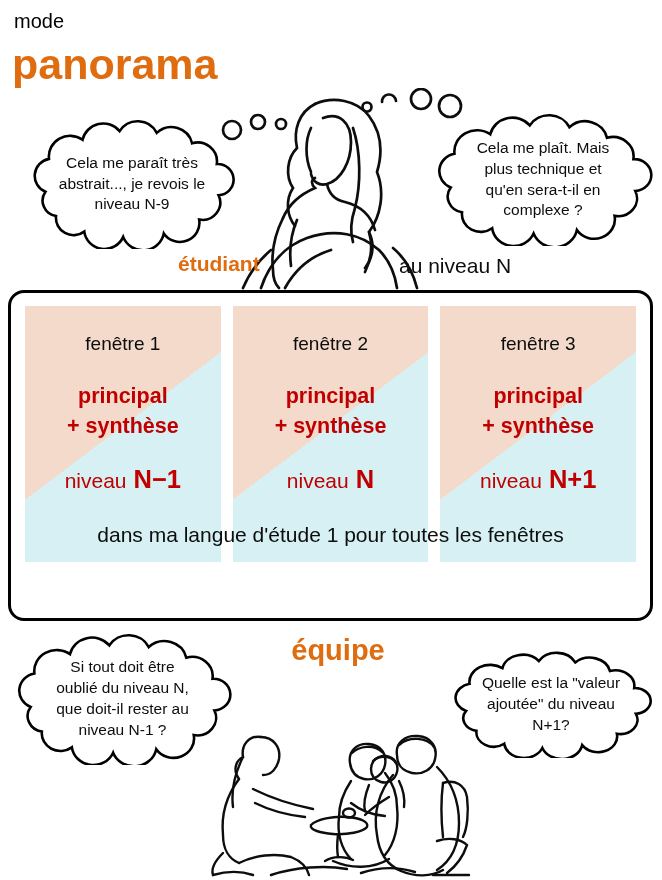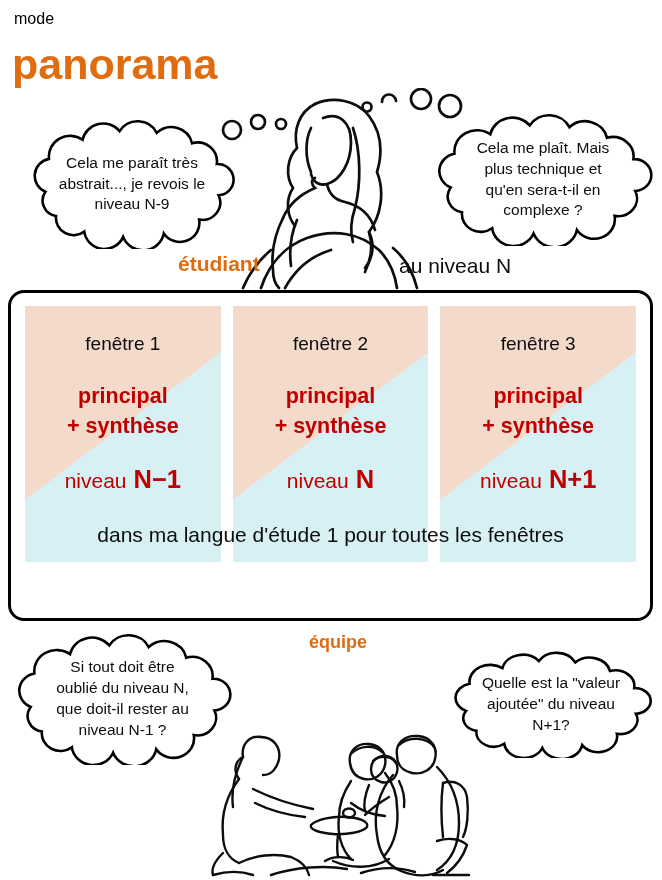--- a/index.html
+++ b/index.html
@@ -1,26 +1,26 @@
 <!DOCTYPE html>
 <html><head>
 <meta charset="utf-8">
 <style>
   html,body{margin:0;padding:0;background:#fff;}
   .page{
     position:relative;width:662px;height:880px;background:#ffffff;overflow:hidden;
     font-family:"Liberation Sans","DejaVu Sans",sans-serif;color:#111;
   }
   
-  .kicker{position:absolute;left:14px;top:10px;font-size:16px;color:#000;}
+  .kicker{position:absolute;left:14px;top:10px;font-size:20px;color:#000;}
   .main-title{position:absolute;left:12px;top:40px;font-size:43px;font-weight:700;color:#E06C10;text-align:right;}
   .student-label{position:absolute;left:178px;top:252px;font-size:21px;font-weight:700;color:#E06C10;}
   .level-label{position:absolute;left:399px;top:254px;font-size:21px;color:#0d0d0d;}
   .team-label{position:absolute;left:218px;top:630px;width:240px;text-align:center;
-    font-size:18px;font-weight:700;color:#E06C10;line-height:1.42;}
+    font-size:29px;font-weight:700;color:#E06C10;line-height:1.42;}
   .team-label span{display:block;}
   
   .cloud{position:absolute;}
   .cloud svg{position:absolute;left:0;top:0;width:100%;height:100%;}
   .cloud-text{position:absolute;left:0;top:0;right:0;bottom:0;z-index:1;
     display:flex;flex-direction:column;align-items:center;justify-content:center;
     text-align:center;font-size:15.5px;line-height:1.34;font-weight:500;color:#0d0d0d;}
   .cloud-text span{display:block;white-space:nowrap;}
   .cloud-tl{left:26px;top:119px;width:212px;height:130px;}
   .cloud-tr{left:430px;top:113px;width:226px;height:133px;}

